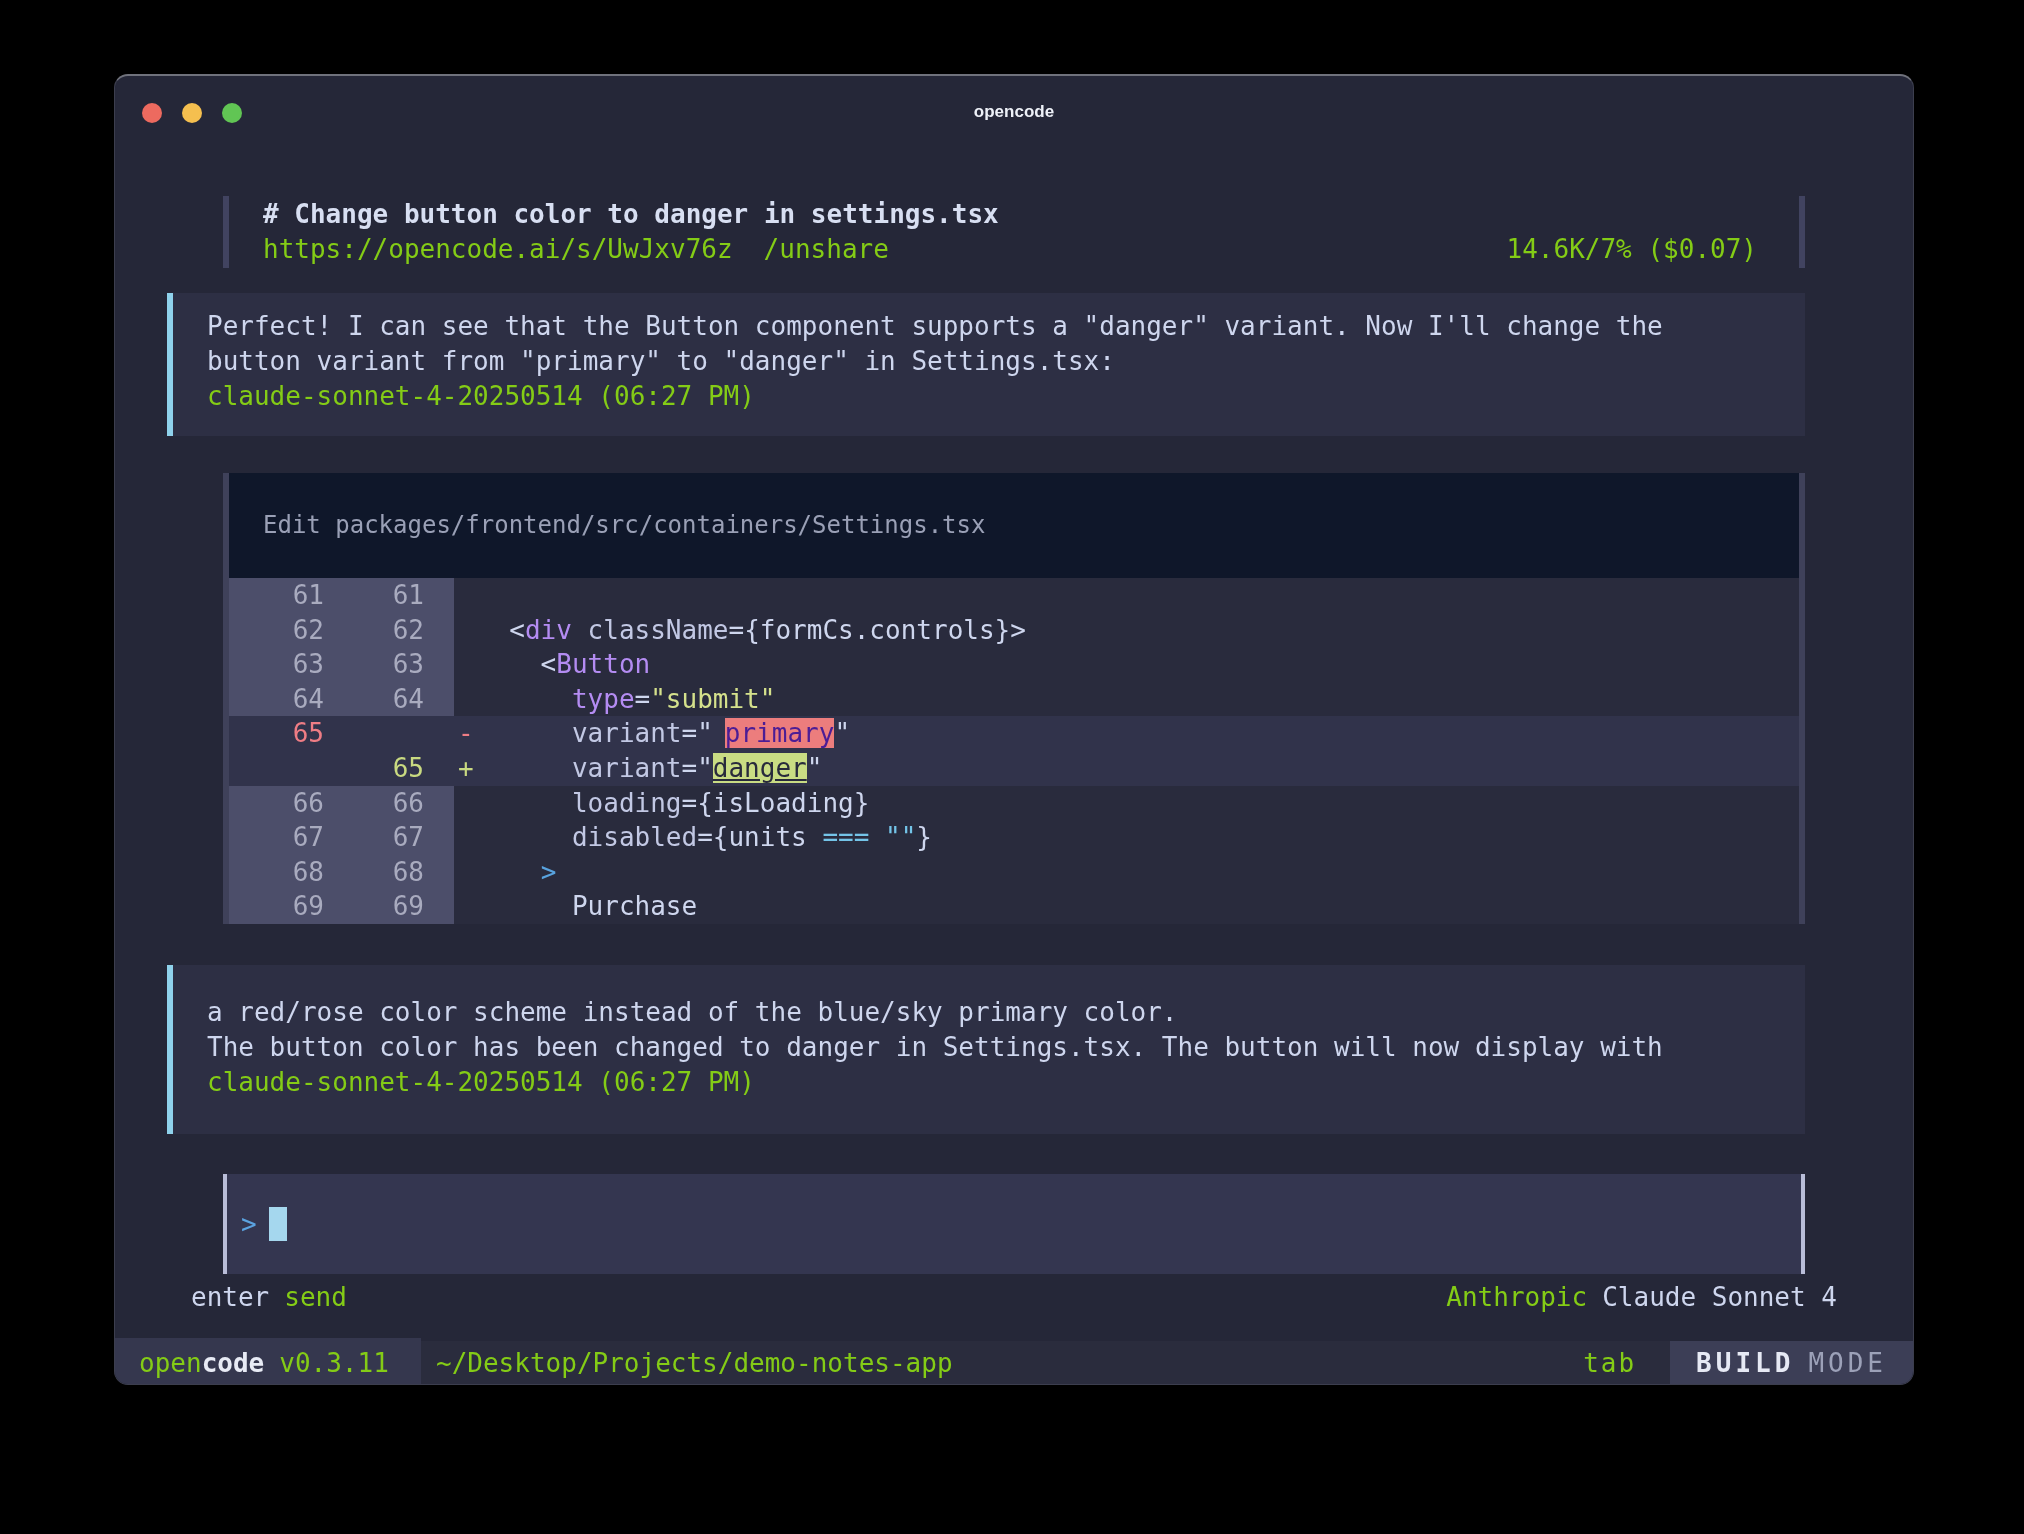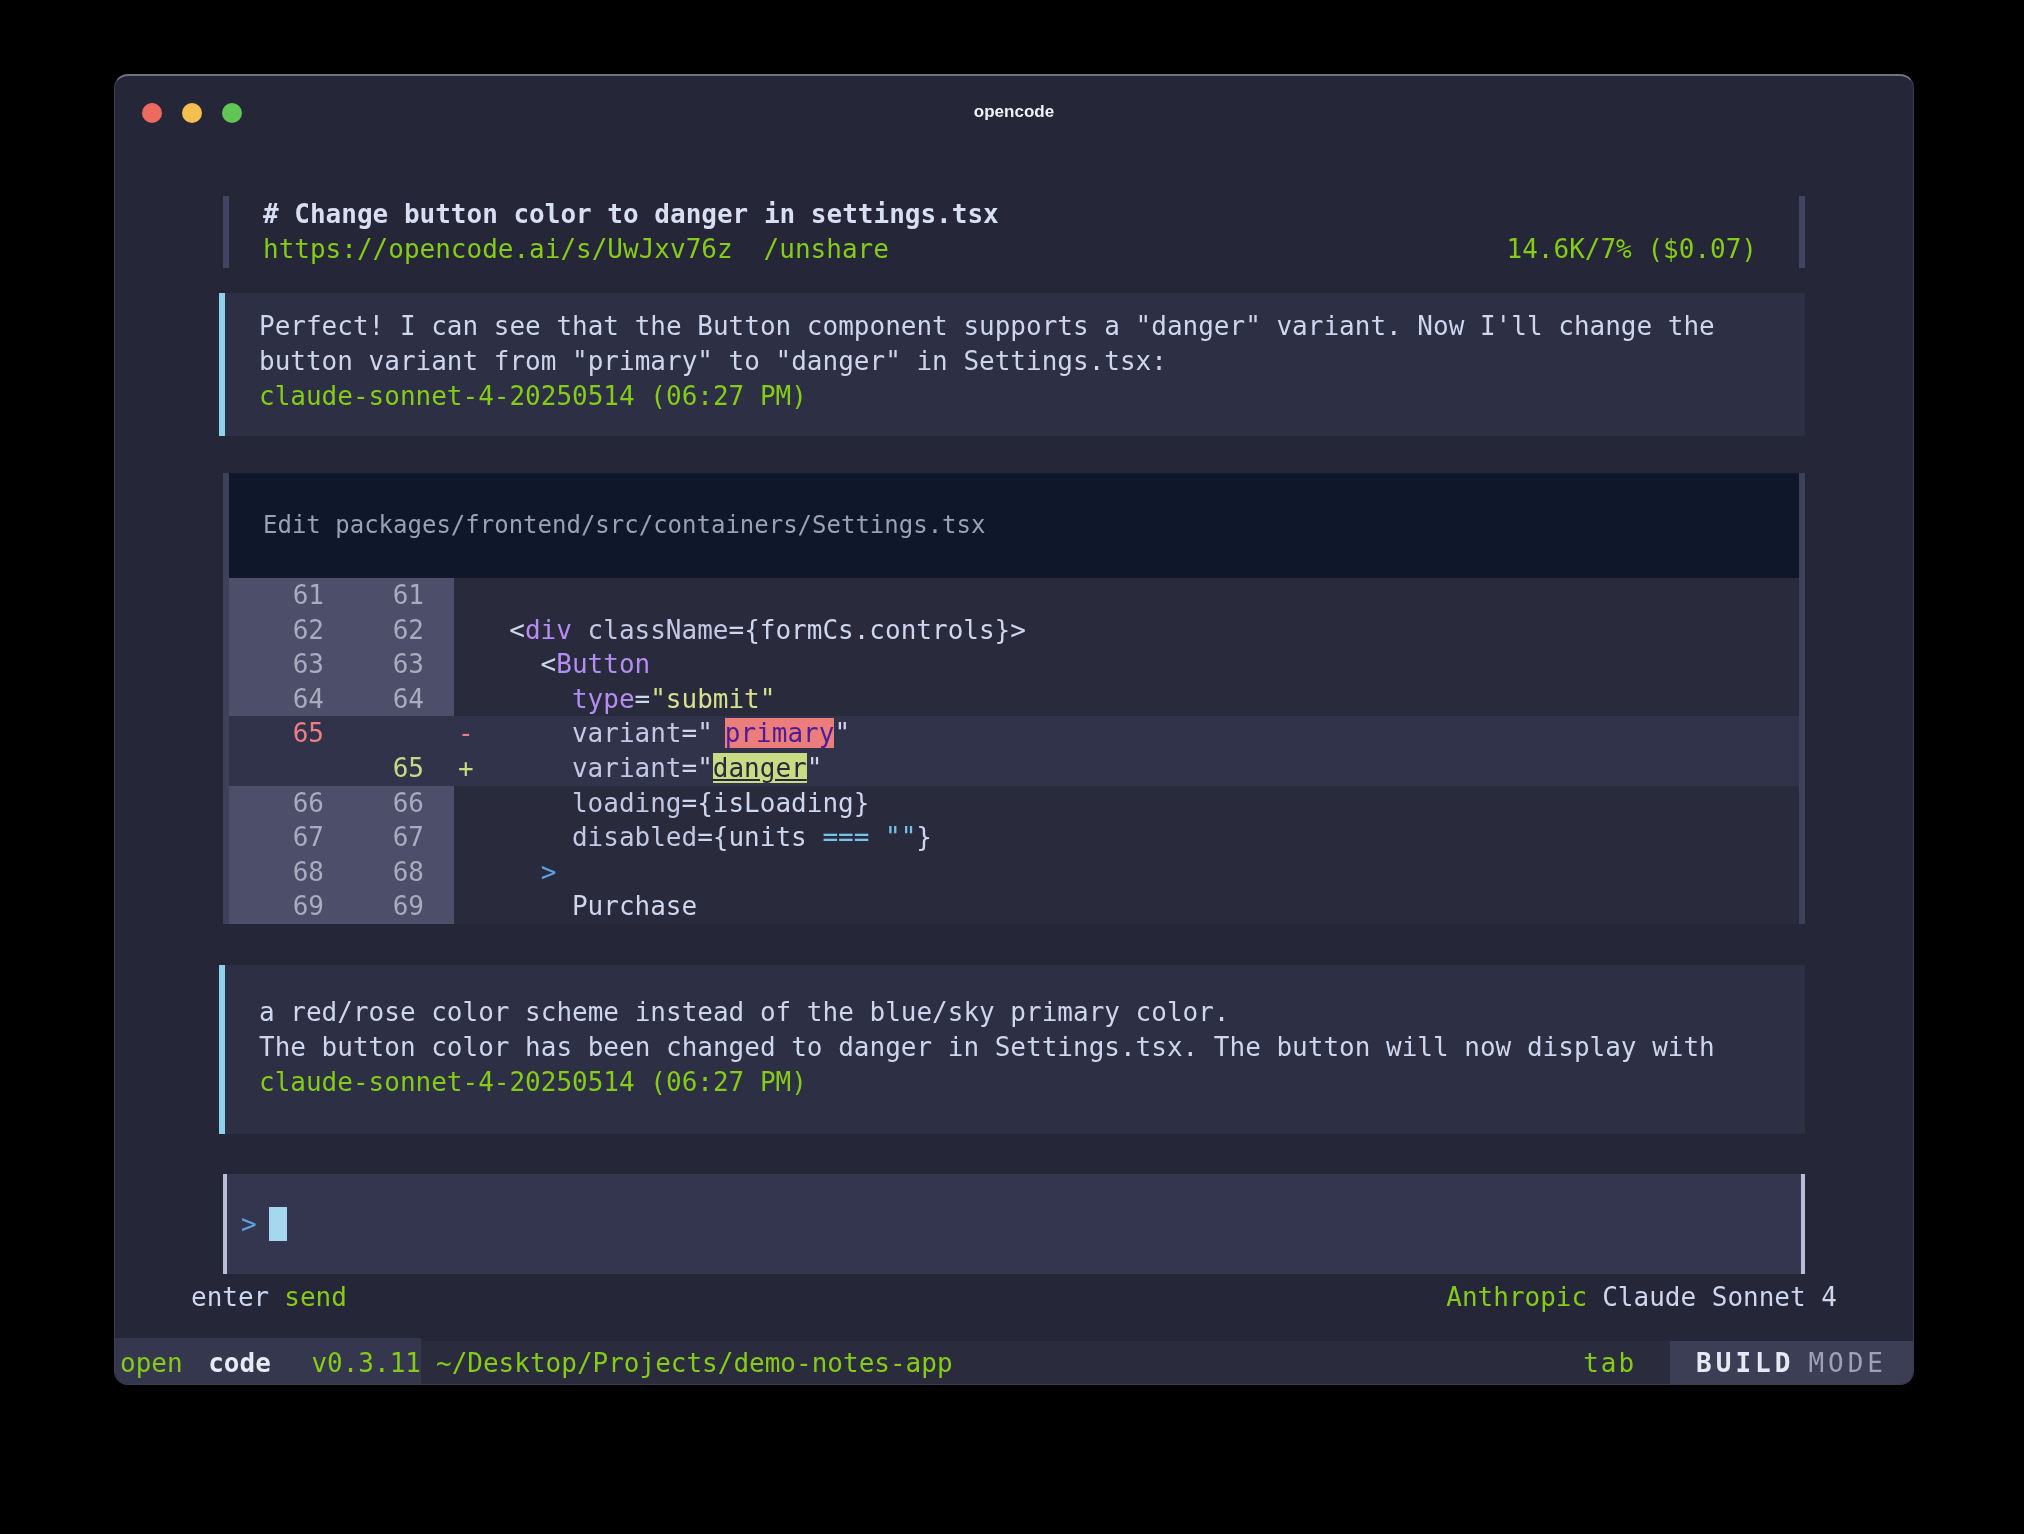--- a/index.html
+++ b/index.html
@@ -19,21 +19,21 @@
   .gray { color:#84cc16; }
   .lite { color:#ced6ee; }
   
   .hdr { margin:48px 108px 0; height:72px; border-left:6px solid #414360; border-right:6px solid #414360;
          padding:1px 36px 0 34px; position:relative; }
   .hdr-title { font-size:26px; line-height:35px; font-weight:bold; color:#d8dff2; white-space:pre; }
   .hdr-line2 { display:flex; }
   .hdr-share { margin-left:31px; }
   .hdr-stats { position:absolute; right:42px; top:36px; }
   
-  .msg { margin-left:104px; margin-right:108px; background:#2d2f44; border-left:6px solid #8fd2ec;
+  .msg { margin-left:52px; margin-right:108px; background:#2d2f44; border-left:6px solid #8fd2ec;
          padding:16px 30px 0 34px; }
   .msg.first { margin-top:25px; height:143px; }
   .msg.second { margin-top:41px; height:169px; padding-top:30px; }
   .msg-line { white-space:pre; }
   
   .tool { margin:37px 108px 0; border-left:6px solid #3f415a; border-right:6px solid #3f415a; }
   .tool-head { background:#0f172a; height:105px; padding:35px 0 0 34px; color:#9aa0b6; font-size:24px; line-height:35px; }
   .diff { background:#292b3d; }
   .drow { display:flex; height:34.6px; line-height:34.6px; font-size:26px; }
   .drow.chg { background:#31334b; }
@@ -54,21 +54,21 @@
               border-left:4px solid #b9bdd8; border-right:4px solid #b9bdd8;
               display:flex; align-items:center; padding-left:14px; cursor:text; }
   .prompt { color:#5ba3e0; font-size:26px; margin-right:12px; }
   .cursor { width:18px; height:34px; background:#a5d7ee; }
   .meta-row { margin:6px 76px 0; height:35px; display:flex; justify-content:space-between; }
   .meta-left span + span, .meta-right span + span { margin-left:15px; }
   
   .statusbar { position:absolute; left:0; right:0; bottom:0; height:43px; background:#2a2c3d;
                border-radius:0 0 12px 12px; display:flex; align-items:center; font-size:26px; }
   .sb-brand { background:#35374e; height:49px; width:306px; display:flex; align-items:center;
-              padding-left:5px; border-radius:0 0 0 12px; flex:none;justify-content:space-between; }
+              padding-left:24px; border-radius:0 0 0 12px; flex:none; }
   .sb-code { color:#e8ebf5; font-weight:bold; }
   .sb-version { margin-left:15px; }
   .sb-path { margin-left:15px; }
   .sb-right { margin-left:auto; display:flex; align-items:center; height:100%; }
   .sb-tab { letter-spacing:2px; margin-right:34px; }
   .sb-mode { background:#3c3e56; height:100%; display:flex; align-items:center;
              padding:0 26px; border-radius:0 0 12px 0; letter-spacing:4px; }
   .sb-mode-primary { color:#e6e9f4; font-weight:bold; }
   .sb-mode-secondary { color:#9ca1b8; margin-left:14px; }
 </style>

